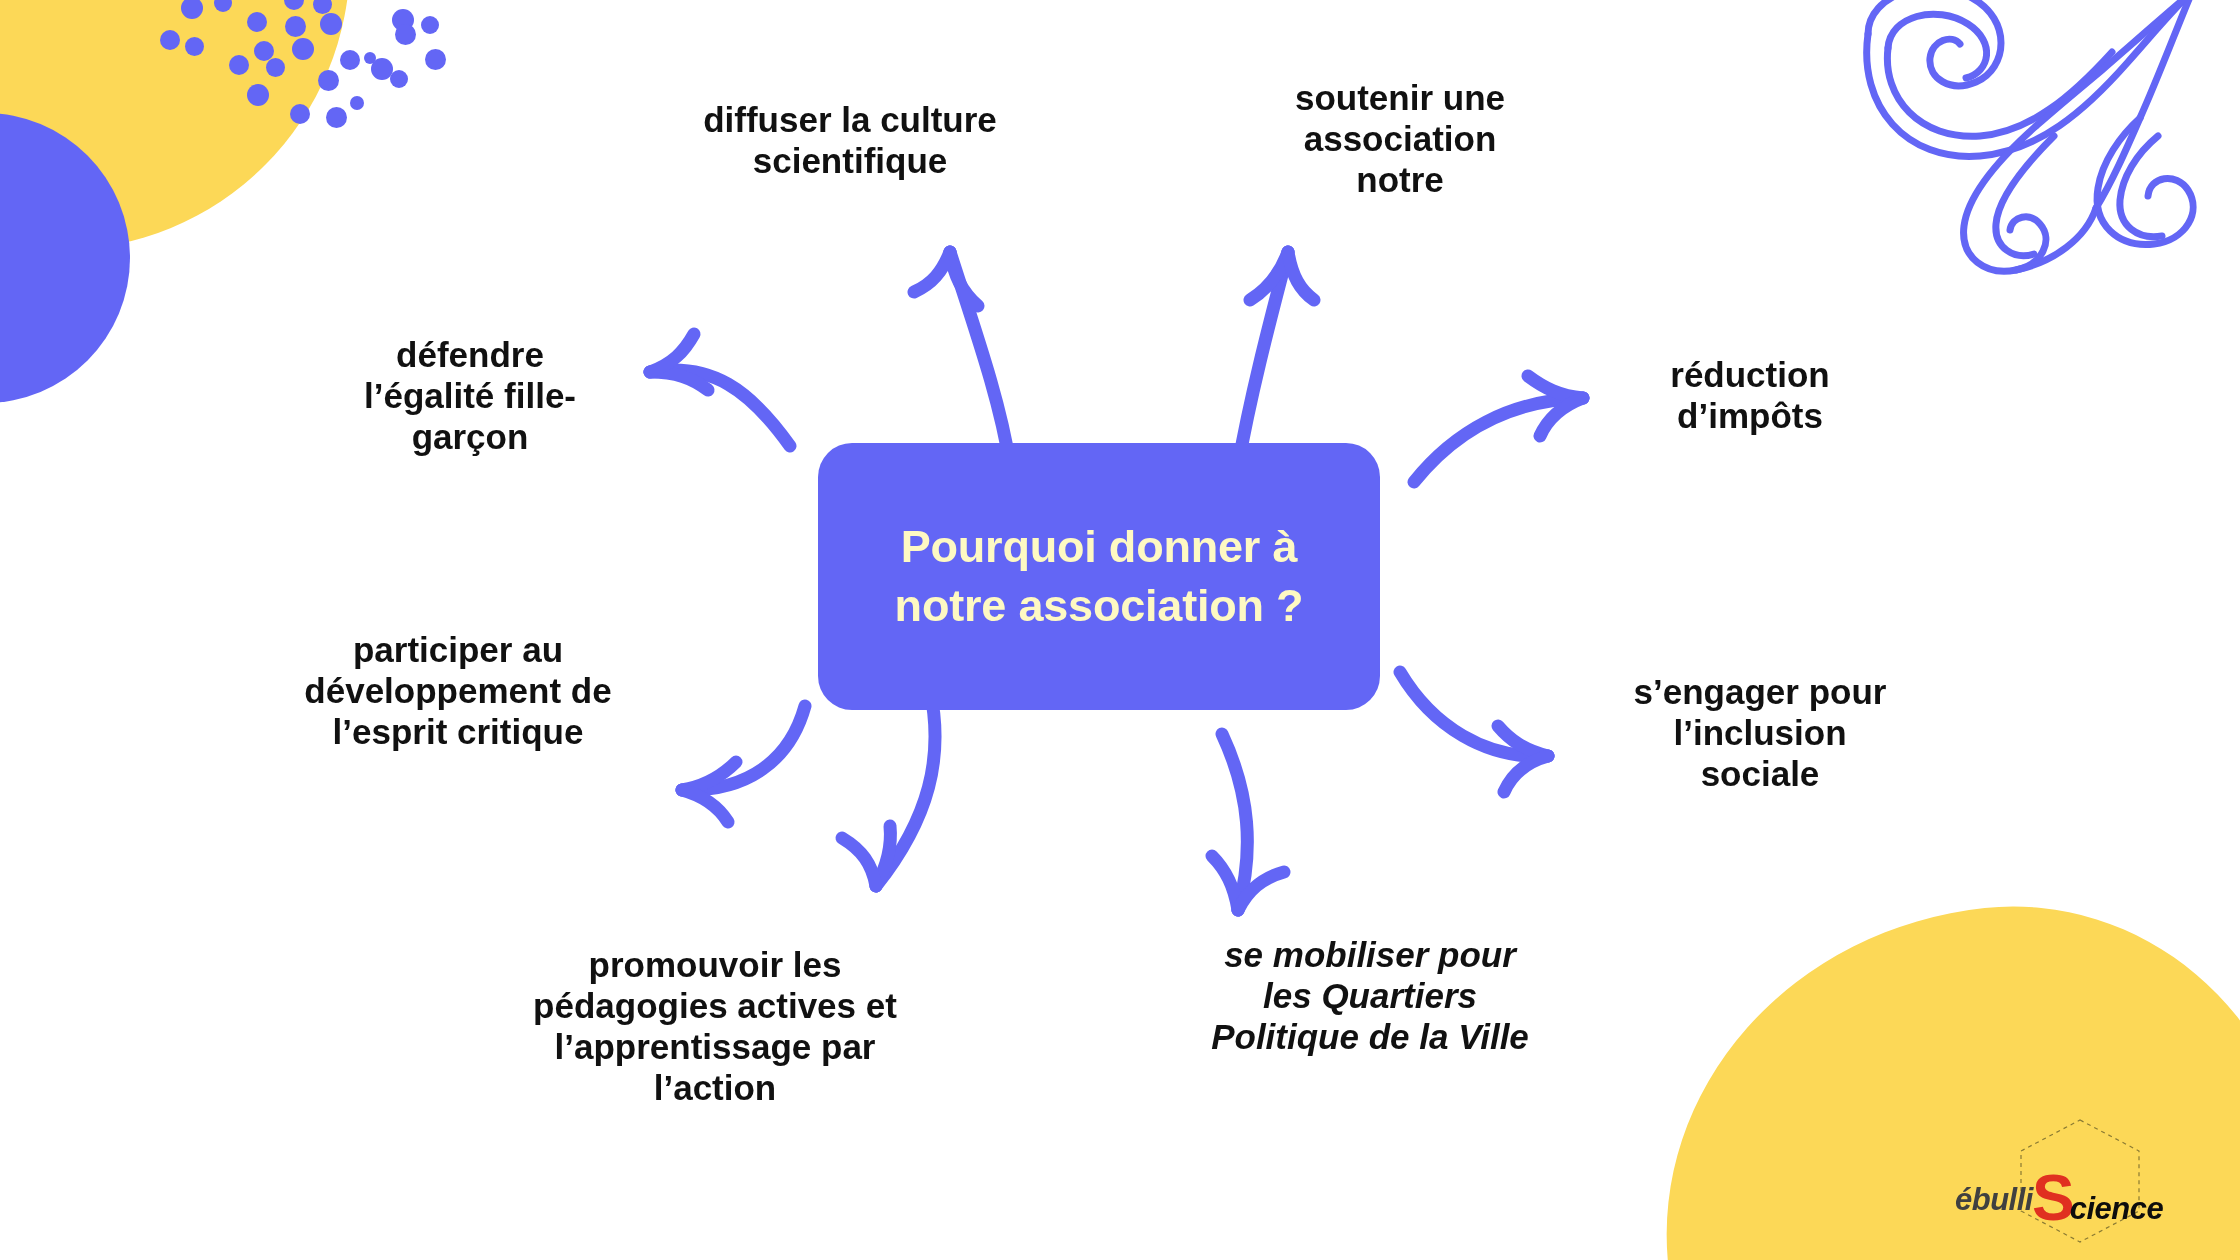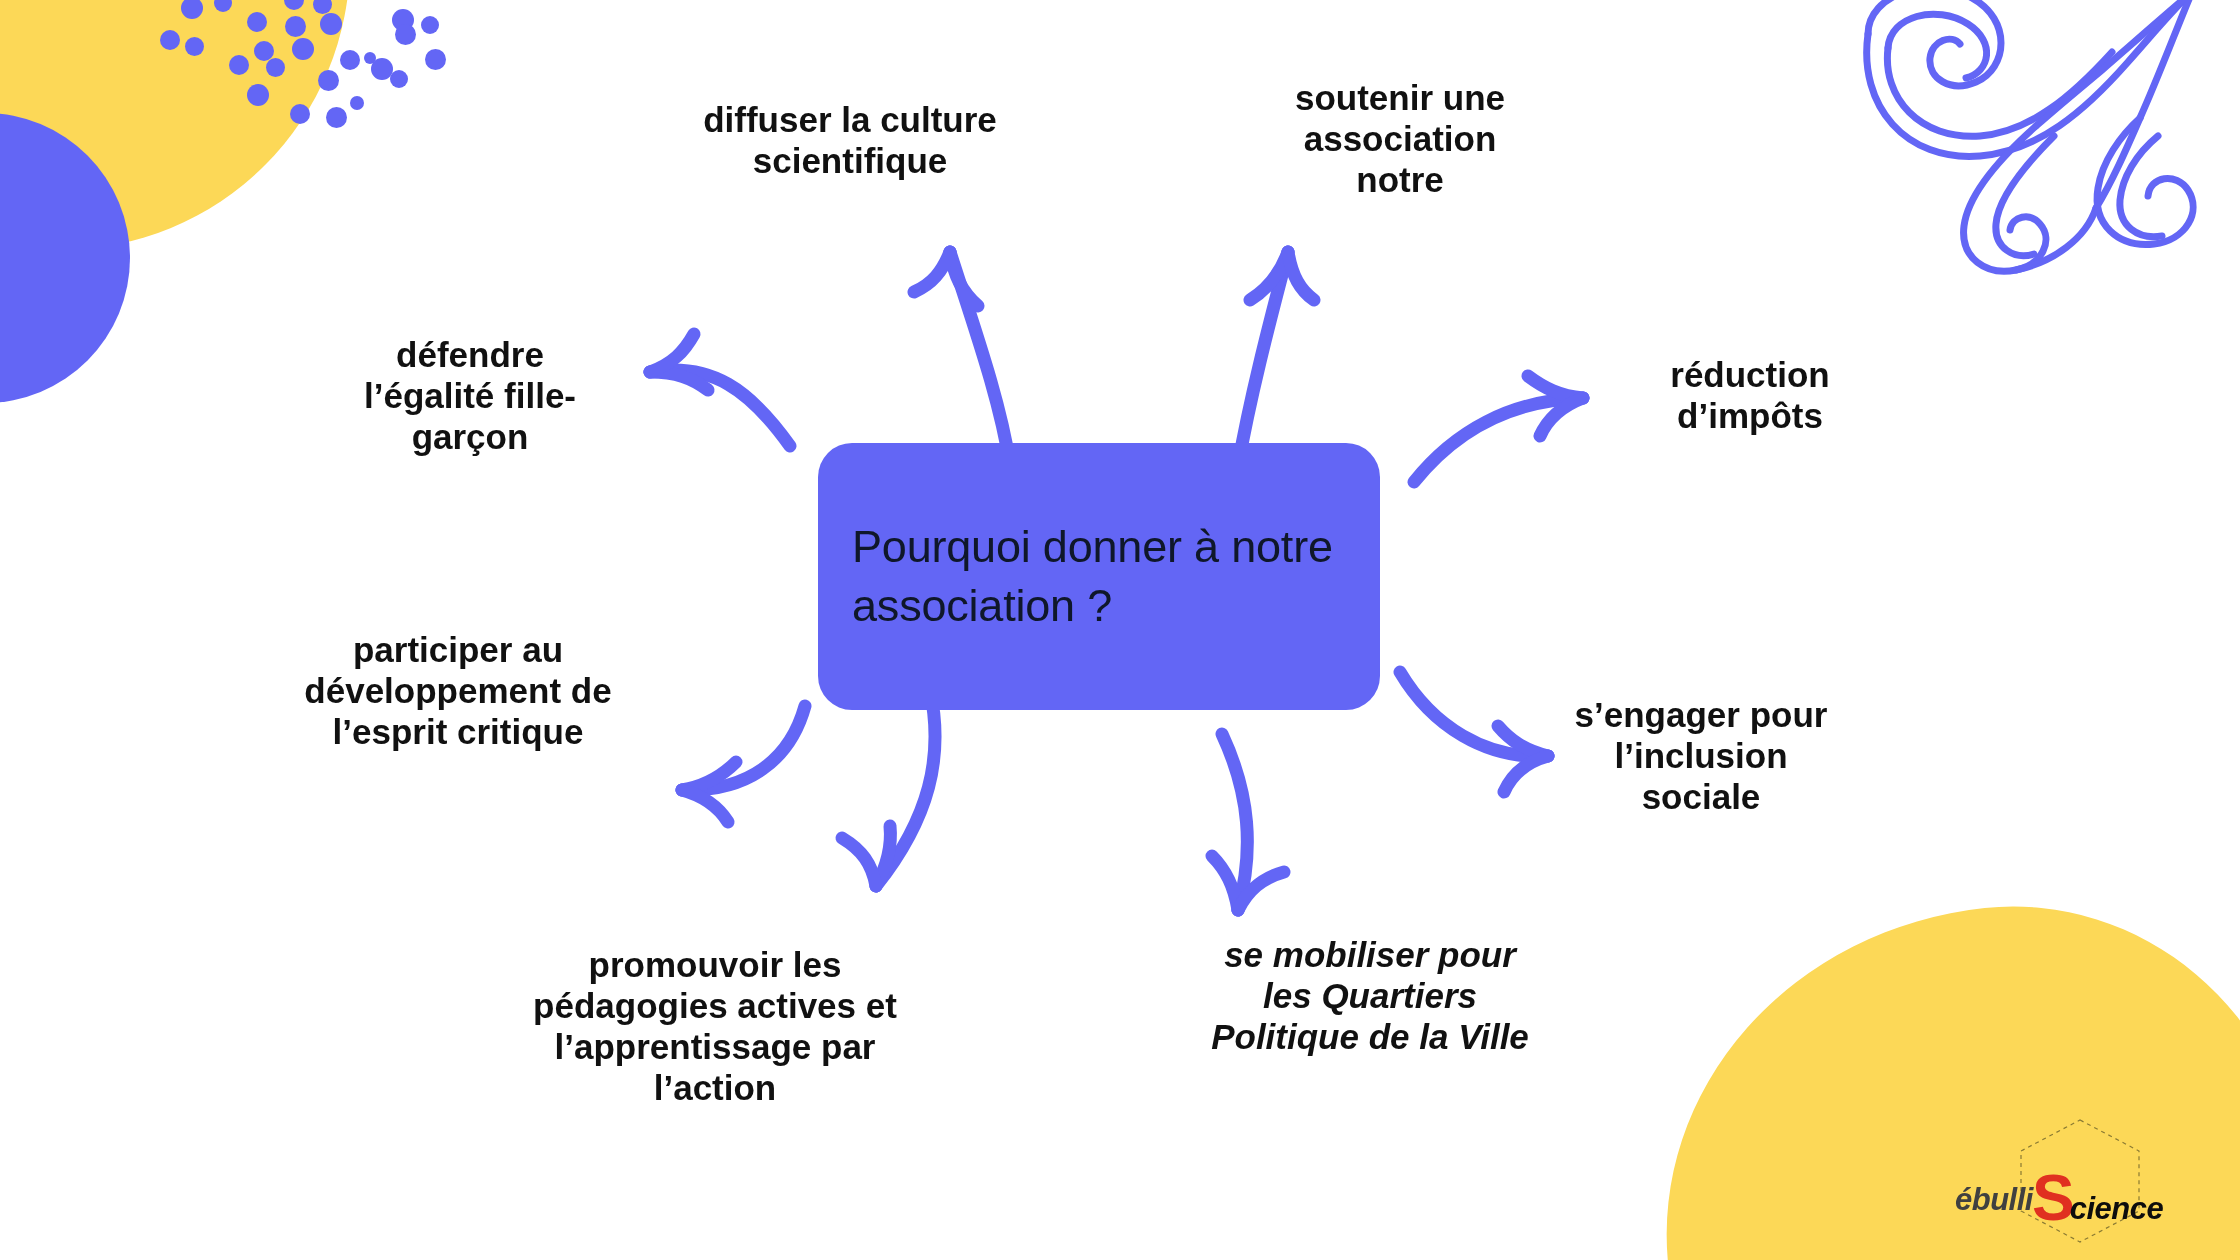--- a/index.html
+++ b/index.html
@@ -61,44 +61,45 @@
     width: 562px; height: 267px;
     background: #6366F5;
     border-radius: 34px;
     display: flex;
     align-items: center;
     justify-content: center;
     box-sizing: border-box;
     padding: 0 34px;
   }
   #center-node .center-text {
-    color: #0f172a;
+    color: #fef9c3;
     font-size: 45px;
-    font-weight: normal;
+    font-weight: bold;
     line-height: 1.30;
+    text-align: center;
     letter-spacing: -0.2px;
   }
 
   
   .leaf-label {
     position: absolute;
     color: #111111;
     font-size: 35px;
     font-weight: bold;
     line-height: 1.17;
     text-align: center;
     white-space: pre-line;
   }
 
   #label-diffuser        { left: 640px;  top: 100px; width: 420px; }
   #label-soutenir        { left: 1240px; top: 78px;  width: 320px; }
   #label-defendre        { left: 300px;  top: 290px; width: 340px; margin-top: 45px; }
   #label-reduction       { left: 1595px; top: 355px; width: 310px; }
   #label-participer      { left: 248px;  top: 630px; width: 420px; }
-  #label-engager         { left: 1506px; top: 672px; width: 390px; margin-top: 23px; }
+  #label-engager         { left: 1565px; top: 672px; width: 390px; }
   #label-promouvoir      { left: 500px;  top: 945px; width: 430px; }
   #label-mobiliser       { left: 1155px; top: 935px; width: 430px; font-style: italic; }
 
   
   #logo {
     position: absolute;
     left: 1955px; top: 1125px;
     width: 250px; height: 110px;
   }
   #logo .hexline { position: absolute; left: 60px; top: -8px; }

